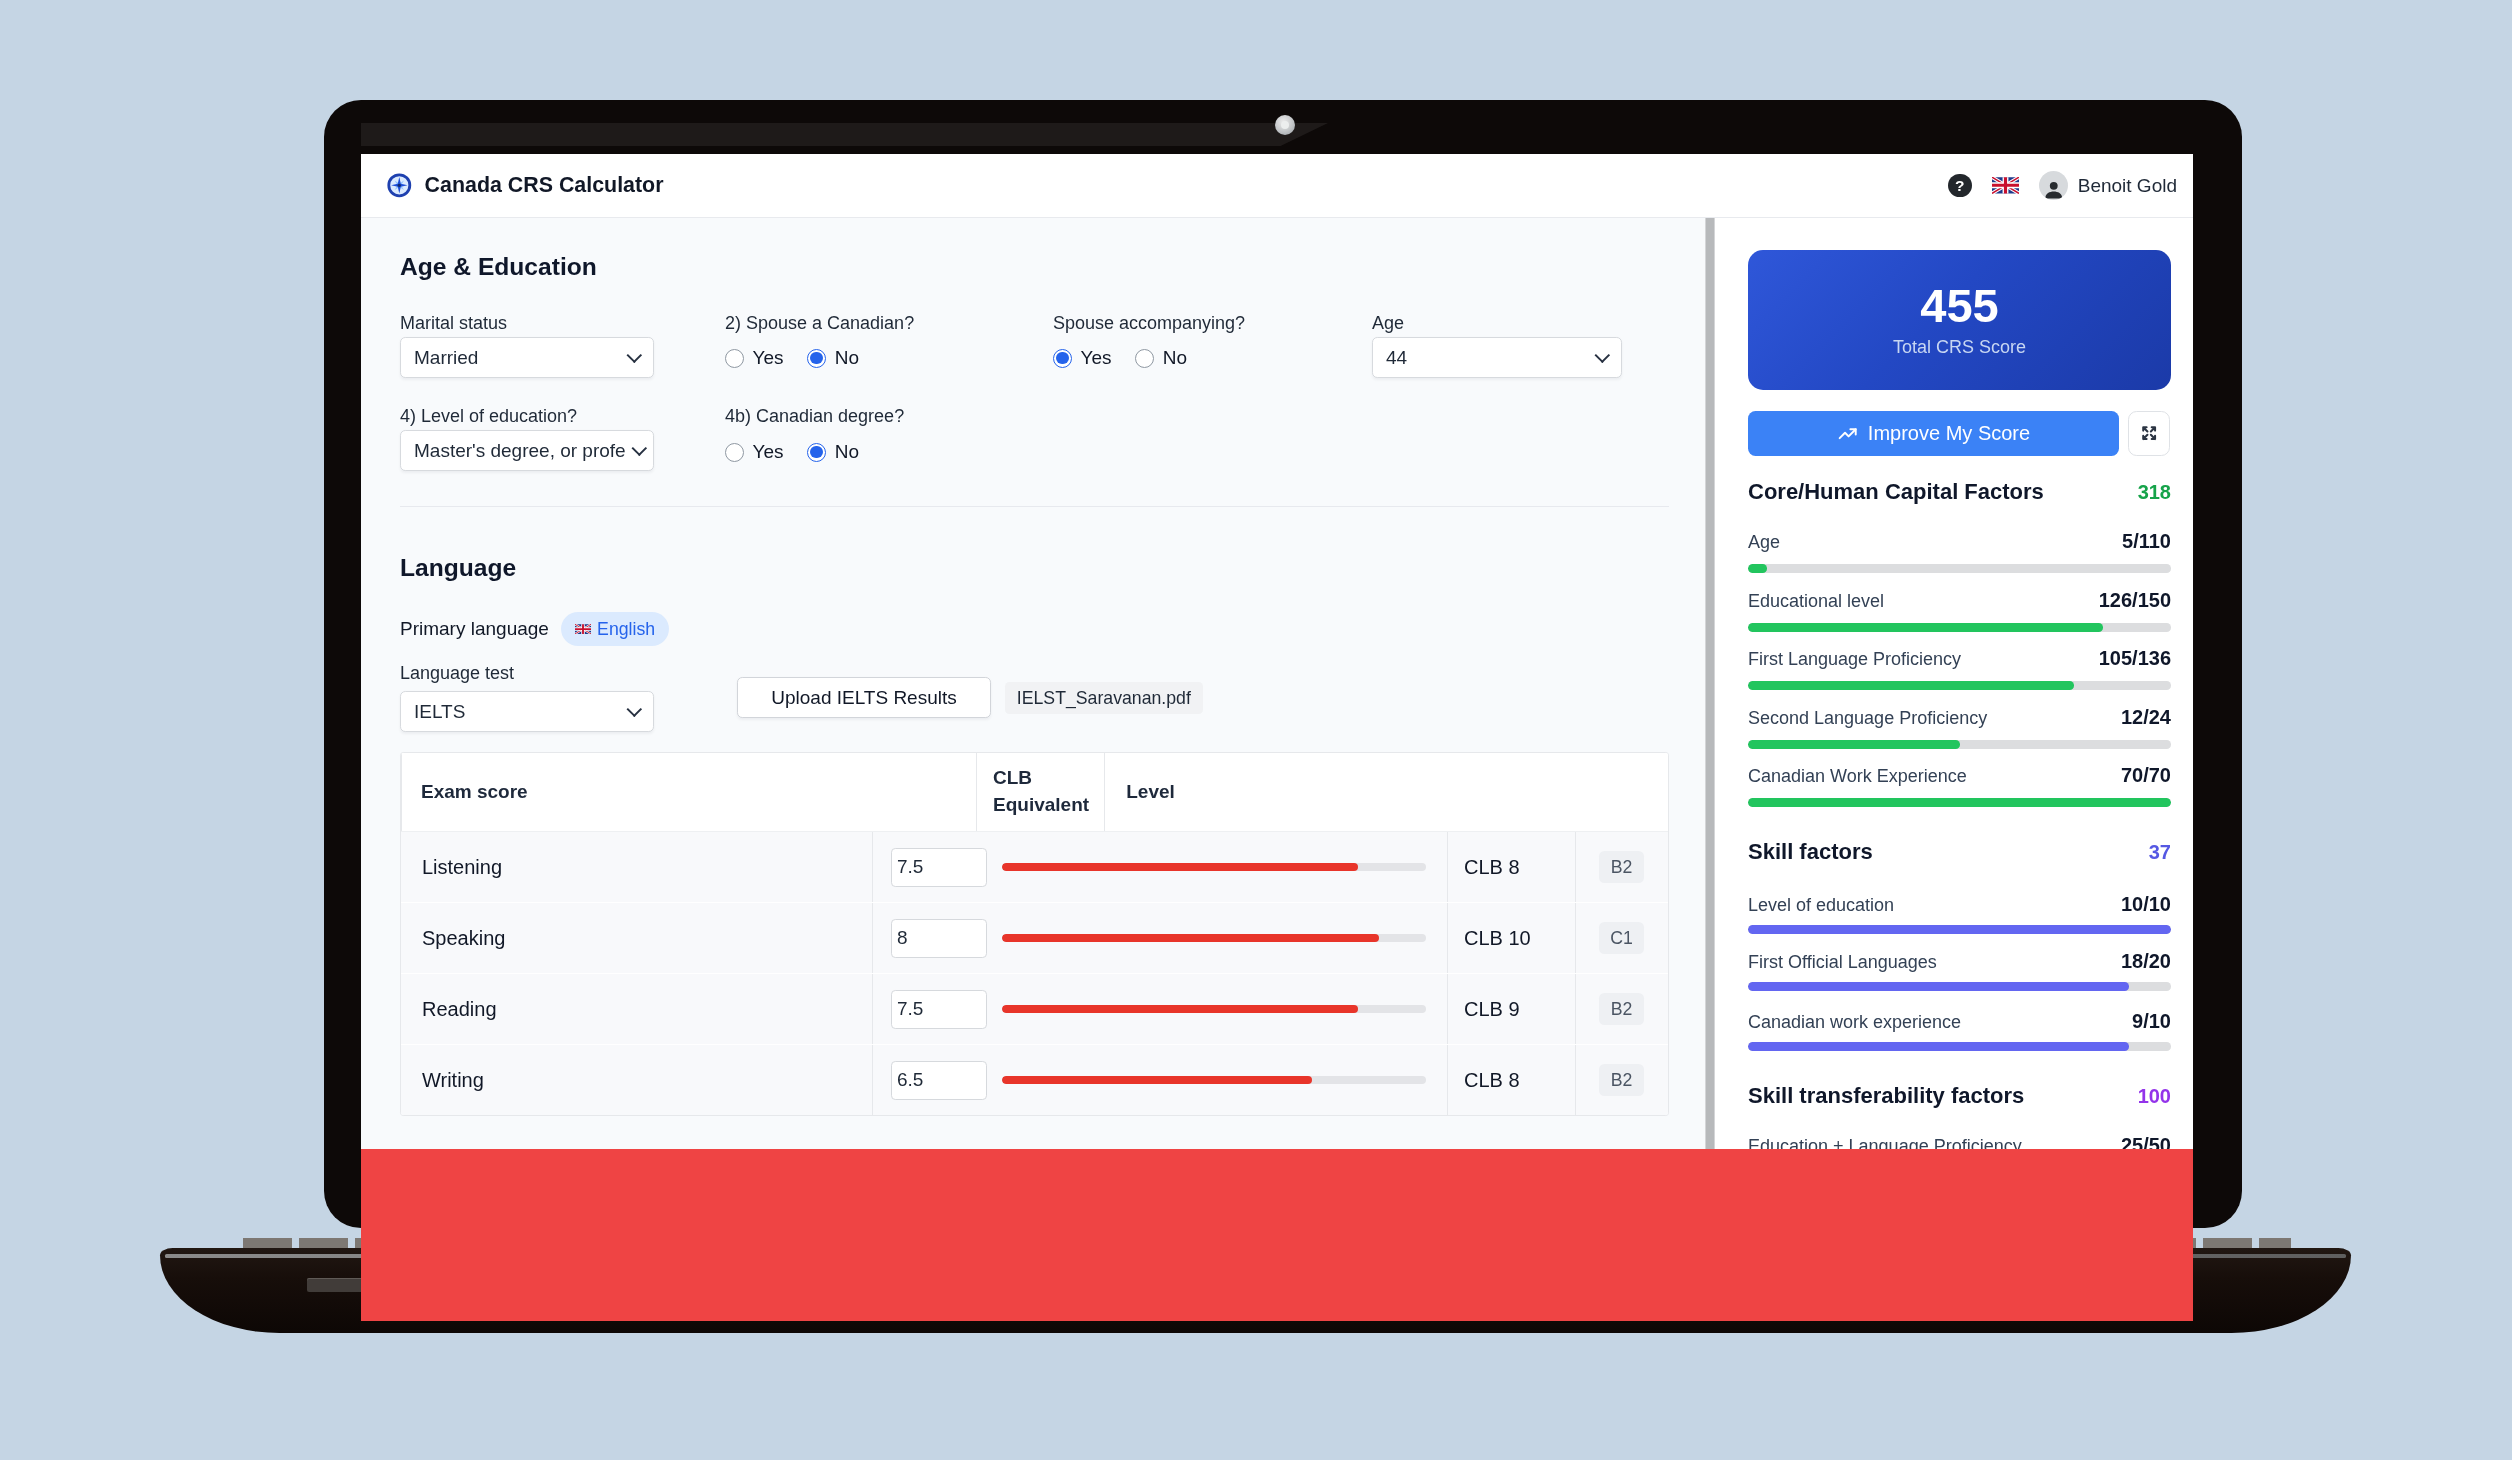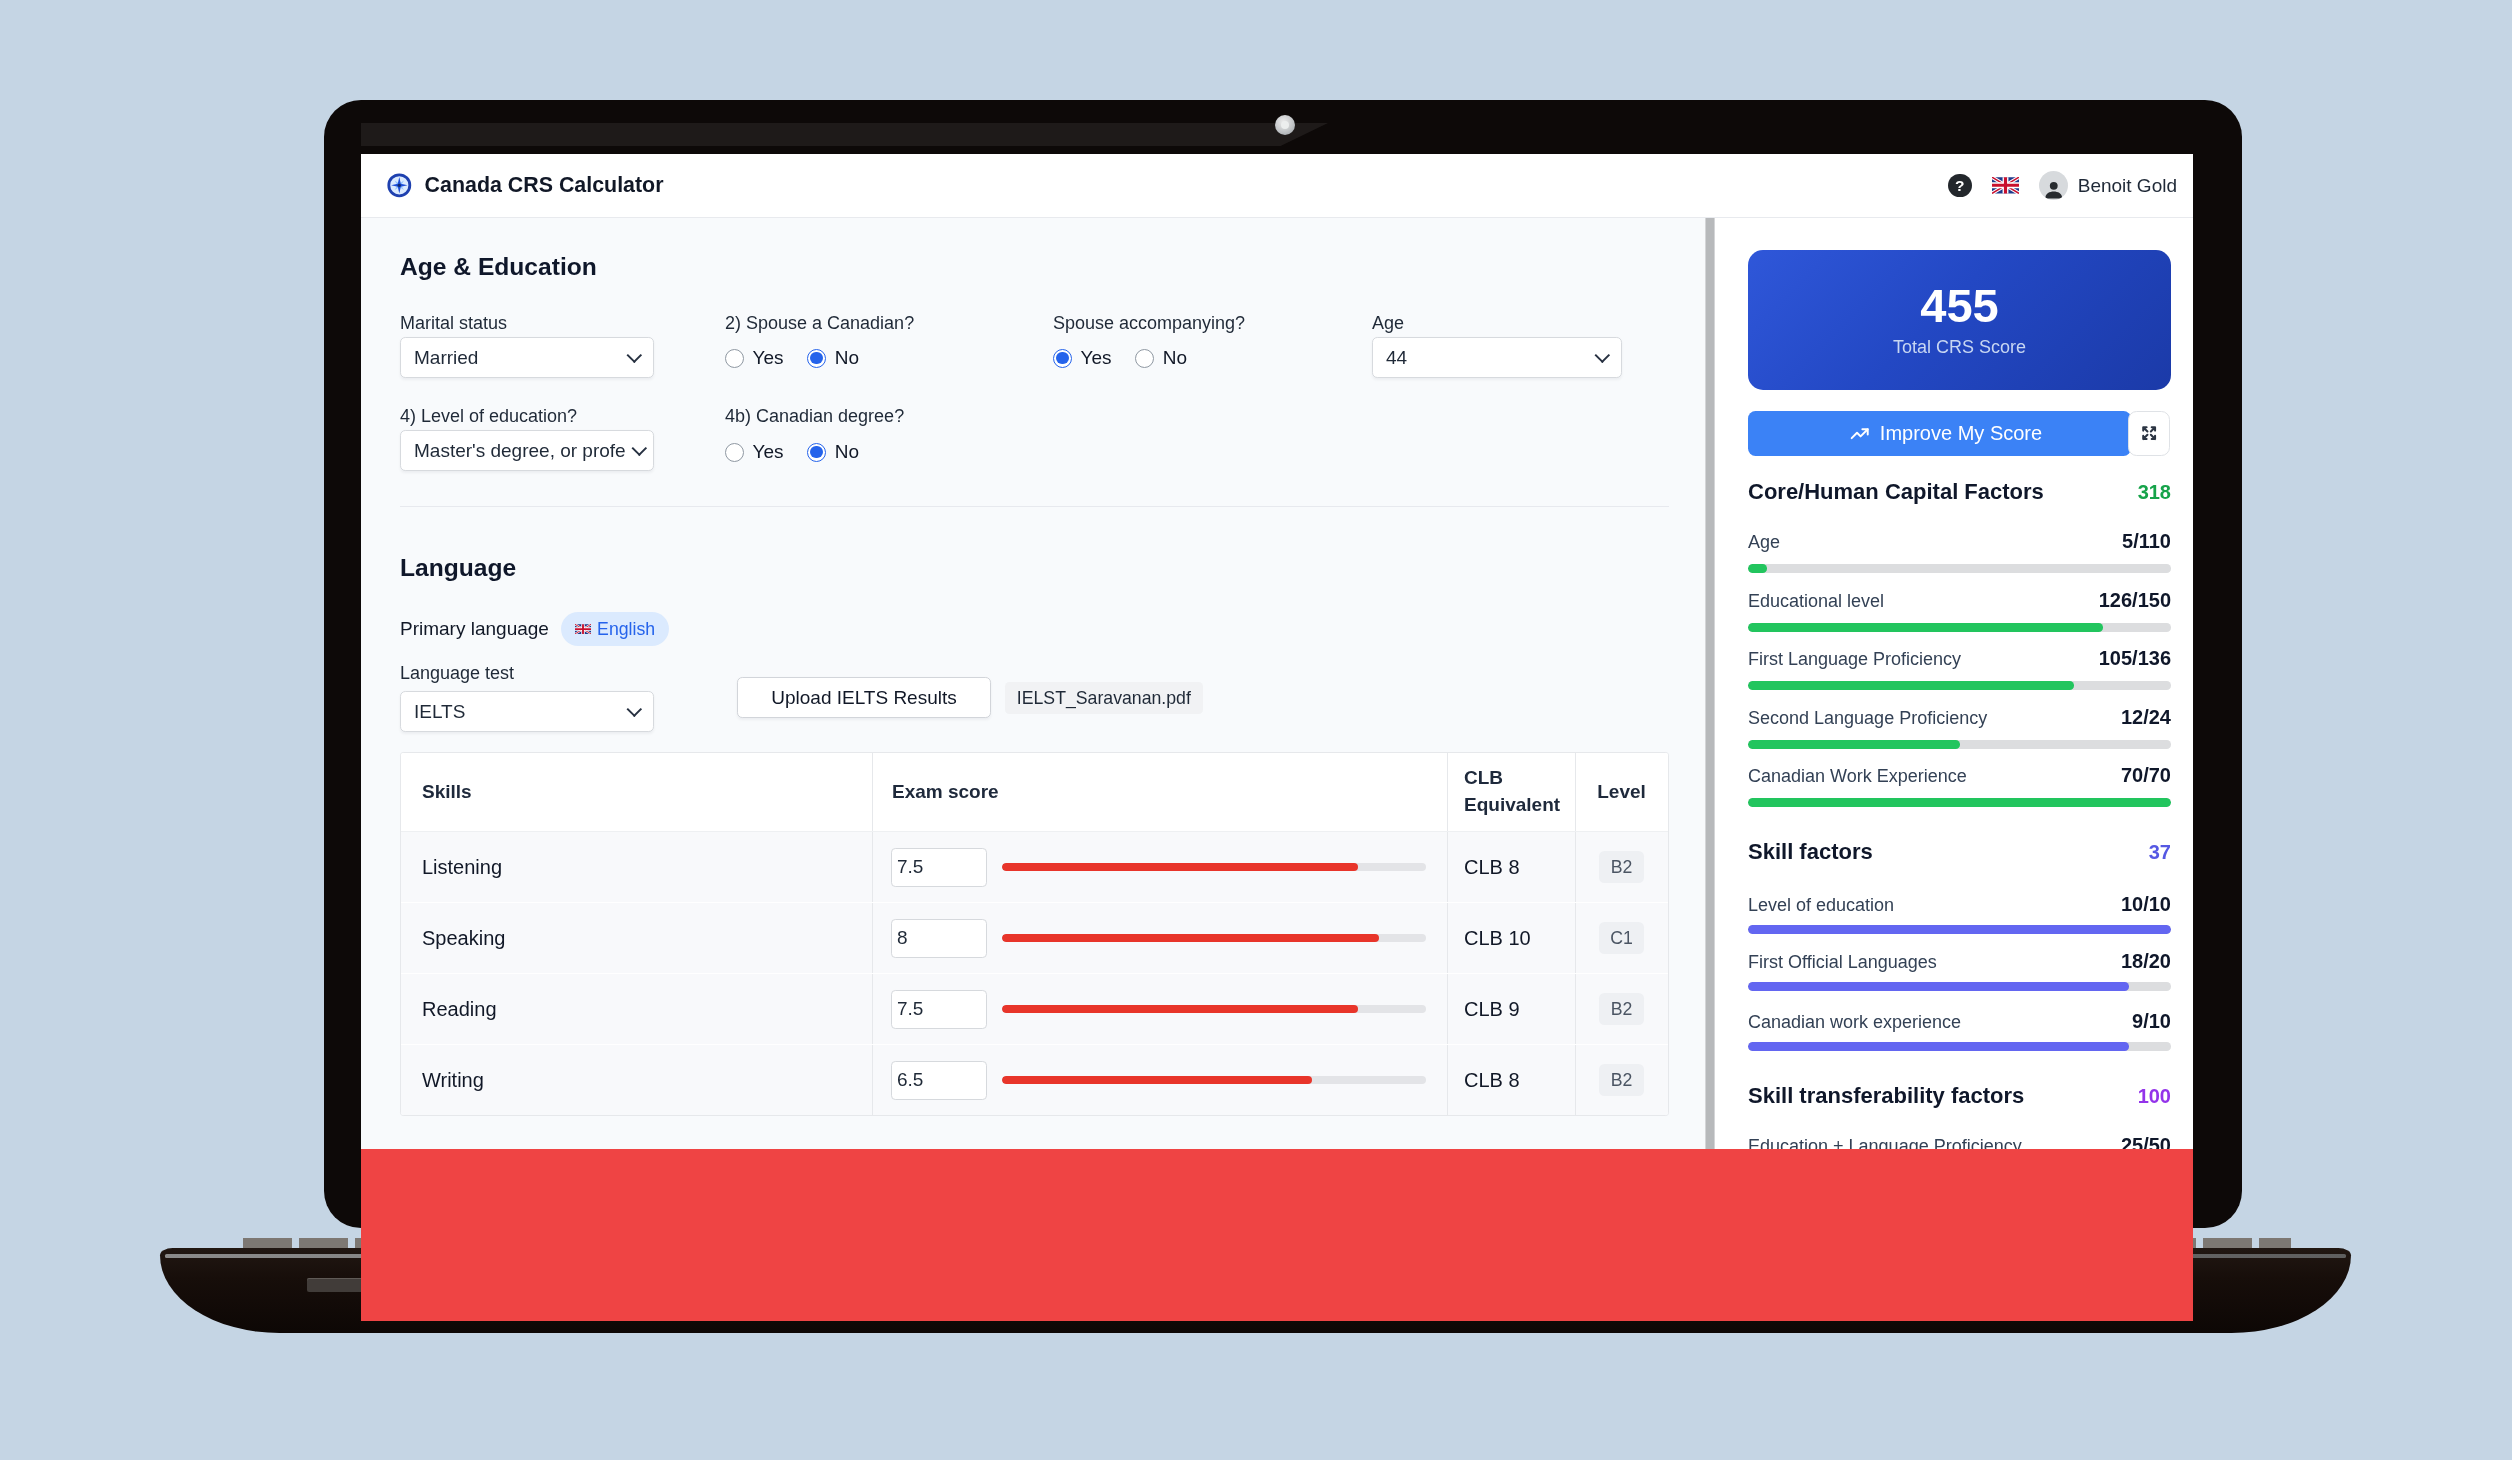--- a/index.html
+++ b/index.html
@@ -85,21 +85,21 @@
   
   .scrollbar{position:absolute;left:1344px;top:64px;width:9.6px;height:931px;background:#b7b9bb;border-left:1.1px solid #d4d5d7;border-right:1.1px solid #d4d5d7;box-sizing:border-box;}
   
   .side{position:absolute;left:1354px;top:64px;width:478px;height:931px;background:#fff;overflow:hidden;}
   .score-card{position:absolute;left:33px;top:32px;width:423px;height:140px;border-radius:15px;
     background:linear-gradient(135deg,#2f57d9 0%,#2348c4 45%,#1b3aa8 100%);
     display:flex;flex-direction:column;align-items:center;justify-content:center;gap:7.5px;}
   .score-big{font-size:47px;font-weight:bold;color:#fff;line-height:1;}
   .score-sub{font-size:18px;color:#c7d6f2;}
   .btn-improve{position:absolute;left:33px;top:193px;width:371px;height:45px;background:#3b82f6;border-radius:7.5px;
-    display:flex;align-items:center;justify-content:center;gap:9.6px;color:#fff;font-size:20px;padding-left:12px;}
+    display:flex;align-items:center;justify-content:center;gap:9.6px;color:#fff;font-size:20px;}
   .btn-expand{position:absolute;left:413px;top:193px;width:42px;height:45px;background:#fff;border:1.1px solid #dfe2e6;border-radius:8.6px;
     box-sizing:border-box;display:flex;align-items:center;justify-content:center;}
   .ghead{position:absolute;left:33px;width:423px;display:flex;justify-content:space-between;align-items:baseline;}
   .ghead .t{font-size:22px;font-weight:bold;color:#0f172a;}
   .ghead .v{font-size:20px;font-weight:bold;}
   .frow{position:absolute;left:33px;width:423px;display:flex;justify-content:space-between;align-items:baseline;}
   .frow .l{font-size:18px;color:#334155;}
   .frow .v{font-size:20px;font-weight:bold;color:#0f172a;}
   .fbar{position:absolute;left:33px;width:423px;height:8.6px;border-radius:4.3px;background:#dcdddf;overflow:hidden;}
   .fbar .fill{height:100%;border-radius:4.3px;}
@@ -238,21 +238,20 @@
           <span class="chev"></span>
         </div>
 
         <div class="btn-upload">
             <span>Upload IELTS Results</span>
           </div>
         <div class="file-chip">IELST_Saravanan.pdf</div>
 
         <div class="table">
           <div class="thead">
-            <div class="tc tc1">Skills</div>
             <div class="tc tc2">Exam score</div>
             <div class="tc tc3">CLB Equivalent</div>
             <div class="tc tc4">Level</div>
           </div>
 
           <div class="trow">
             <div class="tc tc1">
                 <span class="skill">Listening</span>
               </div>
             <div class="tc tc2">

